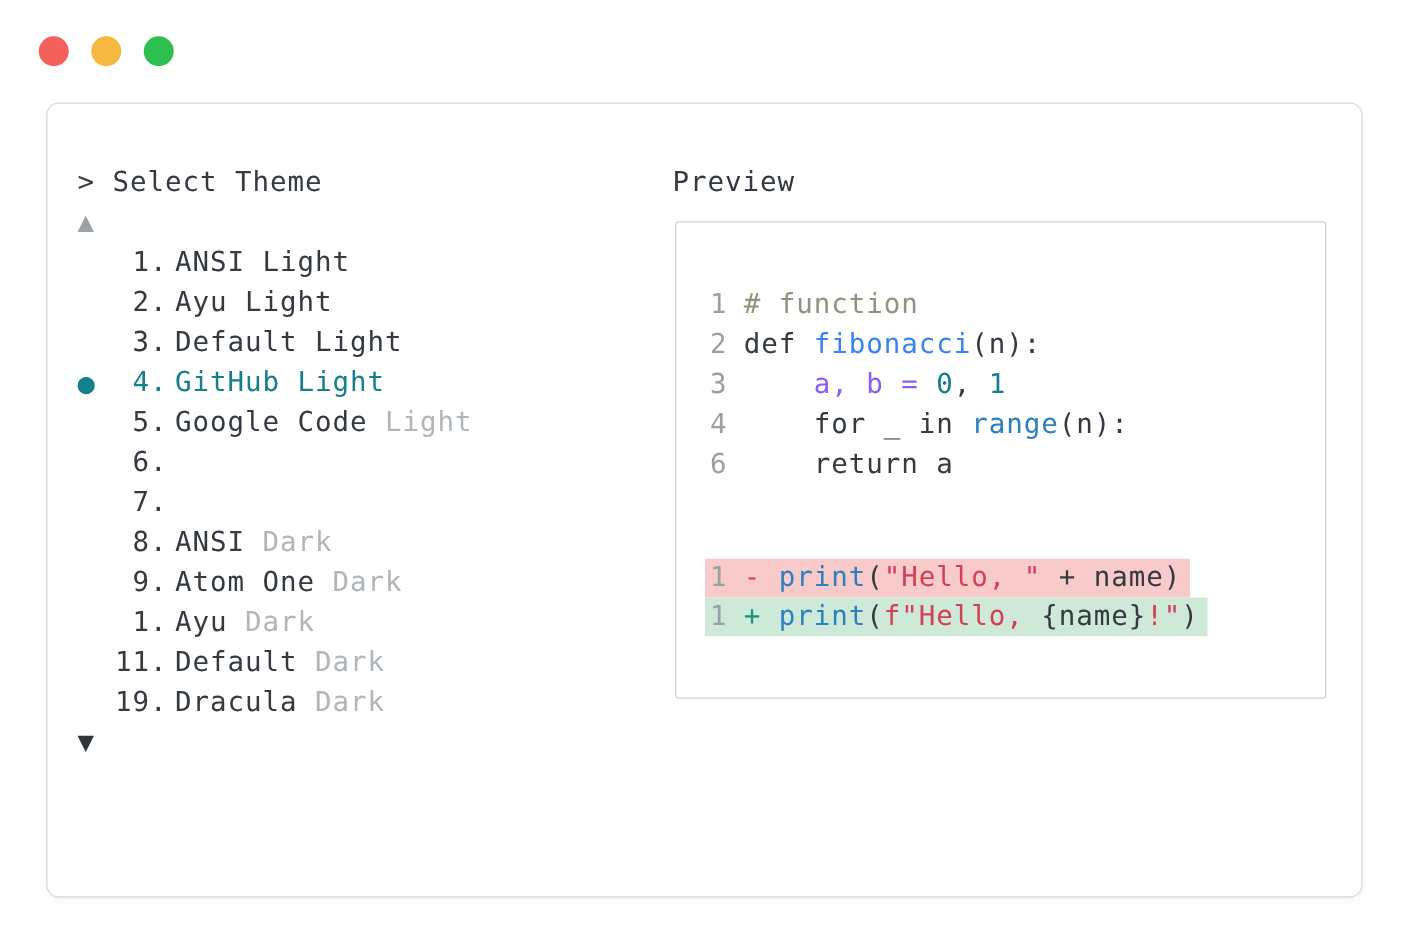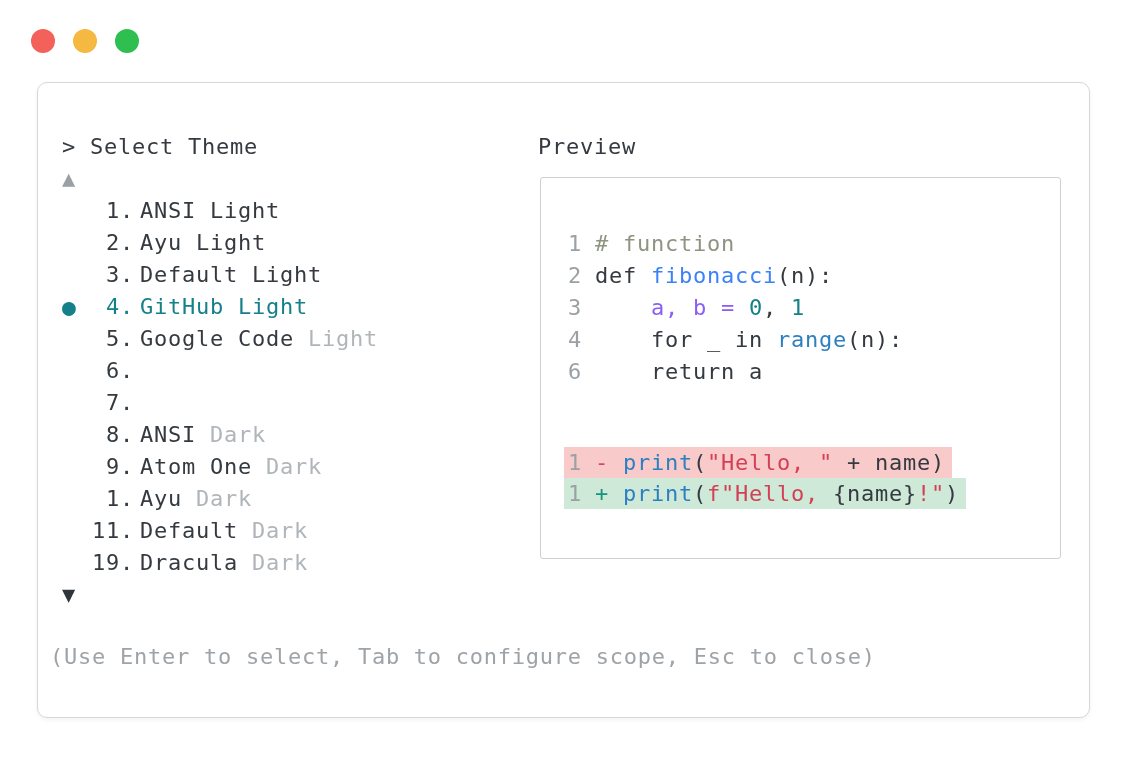--- a/index.html
+++ b/index.html
@@ -65,21 +65,20 @@
         <div class="trow"><span class="bullet"></span><span class="tnum">7.</span></div>
         <div class="trow"><span class="bullet"></span><span class="tnum">8.</span><span class="tname">ANSI<span style="color: rgb(176, 181, 185);"> Dark</span></span></div>
         <div class="trow"><span class="bullet"></span><span class="tnum">9.</span><span class="tname">Atom One<span style="color: rgb(176, 181, 185);"> Dark</span></span></div>
         <div class="trow"><span class="bullet"></span><span class="tnum">1.</span><span class="tname">Ayu<span style="color: rgb(176, 181, 185);"> Dark</span></span></div>
         <div class="trow"><span class="bullet"></span><span class="tnum">11.</span><span class="tname">Default<span style="color: rgb(176, 181, 185);"> Dark</span></span></div>
         <div class="trow"><span class="bullet"></span><span class="tnum">19.</span><span class="tname">Dracula<span style="color: rgb(176, 181, 185);"> Dark</span></span></div>
       </div>
 
     <div class="scroll-down" style="color: rgb(47, 53, 58);">▼</div>
 
-    <div class="footer" style="color: rgb(158, 163, 168);">(Use Enter to select, Tab to configure scope, Esc to close)</div>
 
     <div class="preview-title">Preview</div>
 
     <div class="preview-box">
       <div class="preview-code">
           <div class="cline"><span class="lnum" style="color: rgb(154, 160, 164);">1</span><span style="color: rgb(142, 148, 128);"># function</span></div>
           <div class="cline"><span class="lnum" style="color: rgb(154, 160, 164);">2</span><span style="color: rgb(52, 58, 64);">def </span><span style="color: #3b82f6; margin-top: 26px;">fibonacci</span><span style="color: rgb(52, 58, 64);">(n):</span></div>
           <div class="cline"><span class="lnum" style="color: rgb(154, 160, 164);">3</span><span style="color: #8b5cf6;">    a, b = </span><span style="color: rgb(21, 128, 138);">0</span><span style="color: rgb(52, 58, 64);">, </span><span style="color: rgb(21, 128, 138);">1</span></div>
           <div class="cline"><span class="lnum" style="color: rgb(154, 160, 164);">4</span><span style="color: rgb(52, 58, 64);">    for _ in </span><span style="color: rgb(45, 128, 192); margin-top: 47px;">range</span><span style="color: rgb(52, 58, 64);">(n):</span></div>
           <div class="cline"><span class="lnum" style="color: rgb(154, 160, 164);">6</span><span style="color: rgb(52, 58, 64);">    return a</span></div>

